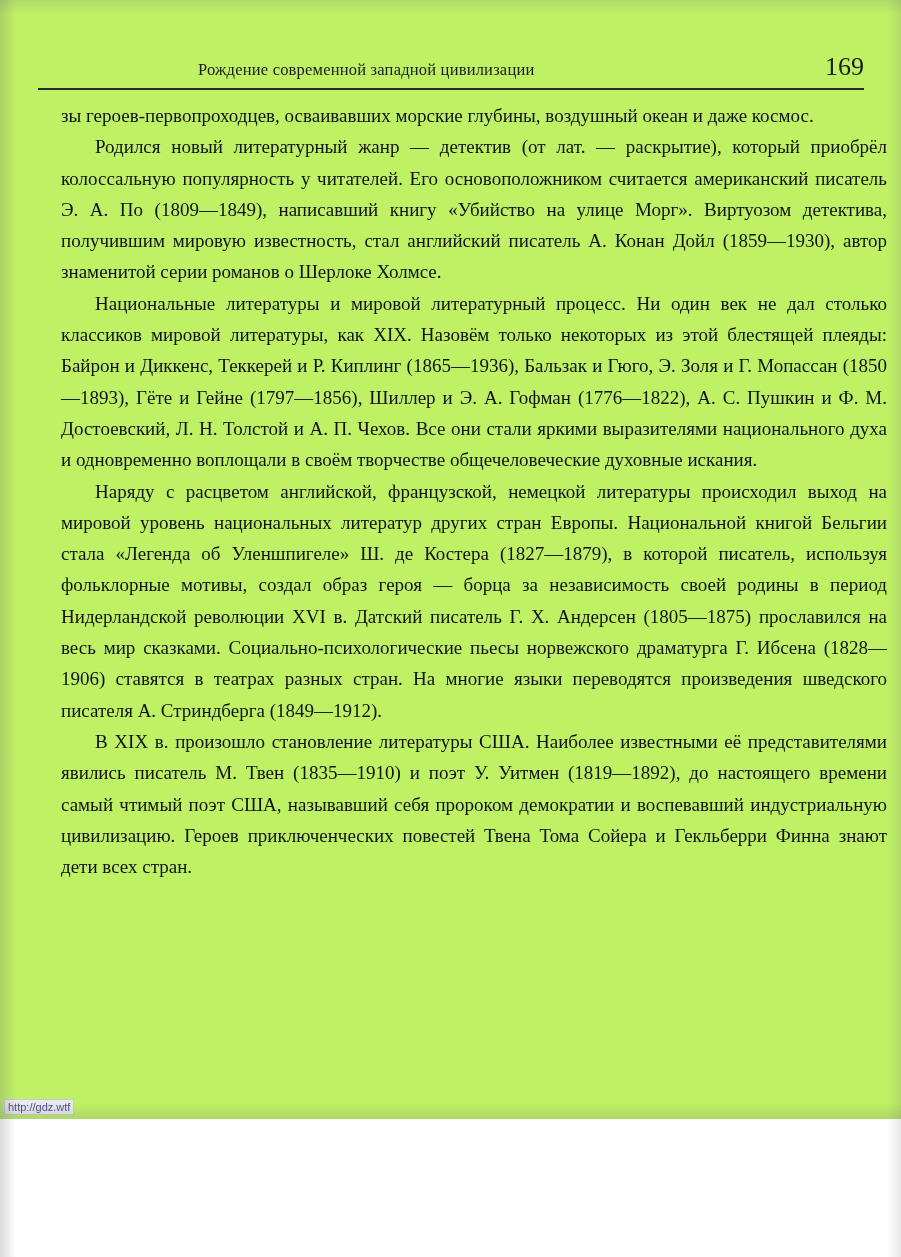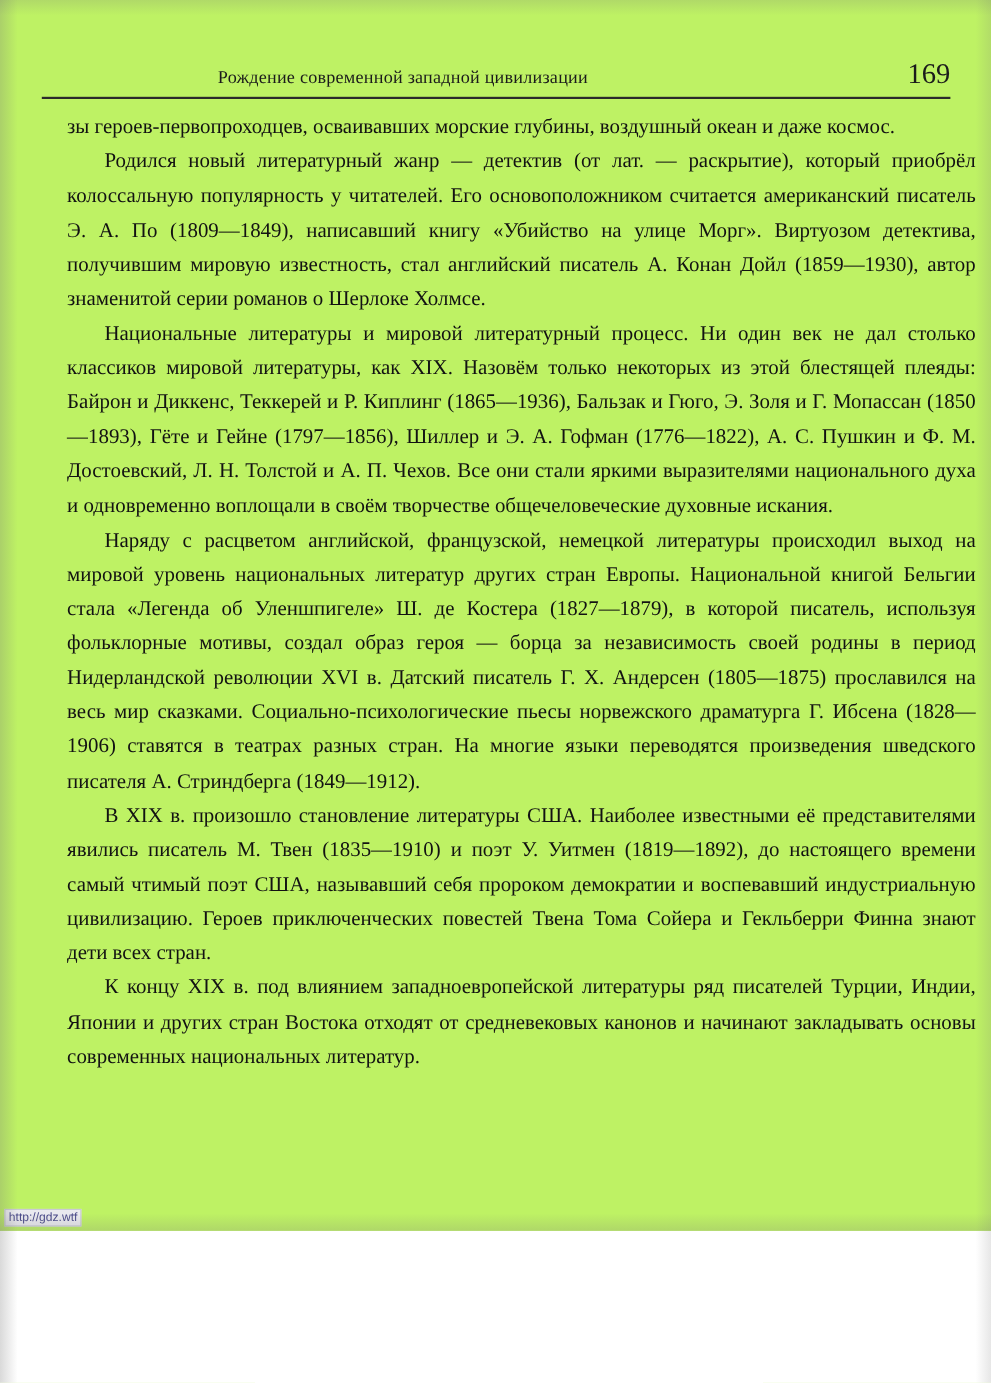--- a/index.html
+++ b/index.html
@@ -127,21 +127,20 @@
   </div>
 
   <div class="header-rule"></div>
 
   <div class="body-text">
     <p class="no-indent">зы героев-первопроходцев, осваивавших морские глубины, воздушный океан и даже космос.</p>
     <p class="indent">Родился новый литературный жанр — детектив (от лат. — раскрытие), который приобрёл колоссальную популярность у читателей. Его основоположником считается американский писатель Э. А. По (1809—1849), написавший книгу «Убийство на улице Морг». Виртуозом детектива, получившим мировую известность, стал английский писатель А. Конан Дойл (1859—1930), автор знаменитой серии романов о Шерлоке Холмсе.</p>
     <p class="indent"><span class="lead-bold">Национальные литературы и мировой литературный процесс.</span><span> Ни один век не дал столько классиков мировой литературы, как XIX. Назовём только некоторых из этой блестящей плеяды: Байрон и Диккенс, Теккерей и Р. Киплинг (1865—1936), Бальзак и Гюго, Э. Золя и Г. Мопассан (1850—1893), Гёте и Гейне (1797—1856), Шиллер и Э. А. Гофман (1776—1822), А. С. Пушкин и Ф. М. Достоевский, Л. Н. Толстой и А. П. Чехов. Все они стали яркими выразителями национального духа и одновременно воплощали в своём творчестве общечеловеческие духовные искания.</span></p>
     <p class="indent">Наряду с расцветом английской, французской, немецкой литературы происходил выход на мировой уровень национальных литератур других стран Европы. Национальной книгой Бельгии стала «Легенда об Уленшпигеле» Ш. де Костера (1827—1879), в которой писатель, используя фольклорные мотивы, создал образ героя — борца за независимость своей родины в период Нидерландской революции XVI в. Датский писатель Г. Х. Андерсен (1805—1875) прославился на весь мир сказками. Социально-психологические пьесы норвежского драматурга Г. Ибсена (1828—1906) ставятся в театрах разных стран. На многие языки переводятся произведения шведского писателя А. Стриндберга (1849—1912).</p>
     <p class="indent">В XIX в. произошло становление литературы США. Наиболее известными её представителями явились писатель М. Твен (1835—1910) и поэт У. Уитмен (1819—1892), до настоящего времени самый чтимый поэт США, называвший себя пророком демократии и воспевавший индустриальную цивилизацию. Героев приключенческих повестей Твена Тома Сойера и Гекльберри Финна знают дети всех стран.</p>
-    <p class="indent">К концу XIX в. под влиянием западноевропейской литературы ряд писателей Турции, Индии, Японии и других стран Востока отходят от средневековых канонов и начинают закладывать основы современных национальных литератур.</p>
   </div>
 
   <a class="watermark" href="#">http://gdz.wtf</a>
 
   <div class="edge-shadow-left"></div>
   <div class="edge-shadow-top"></div>
   <div class="edge-shadow-right"></div>
   <div class="edge-shadow-bottom"></div>
 </div>
 

